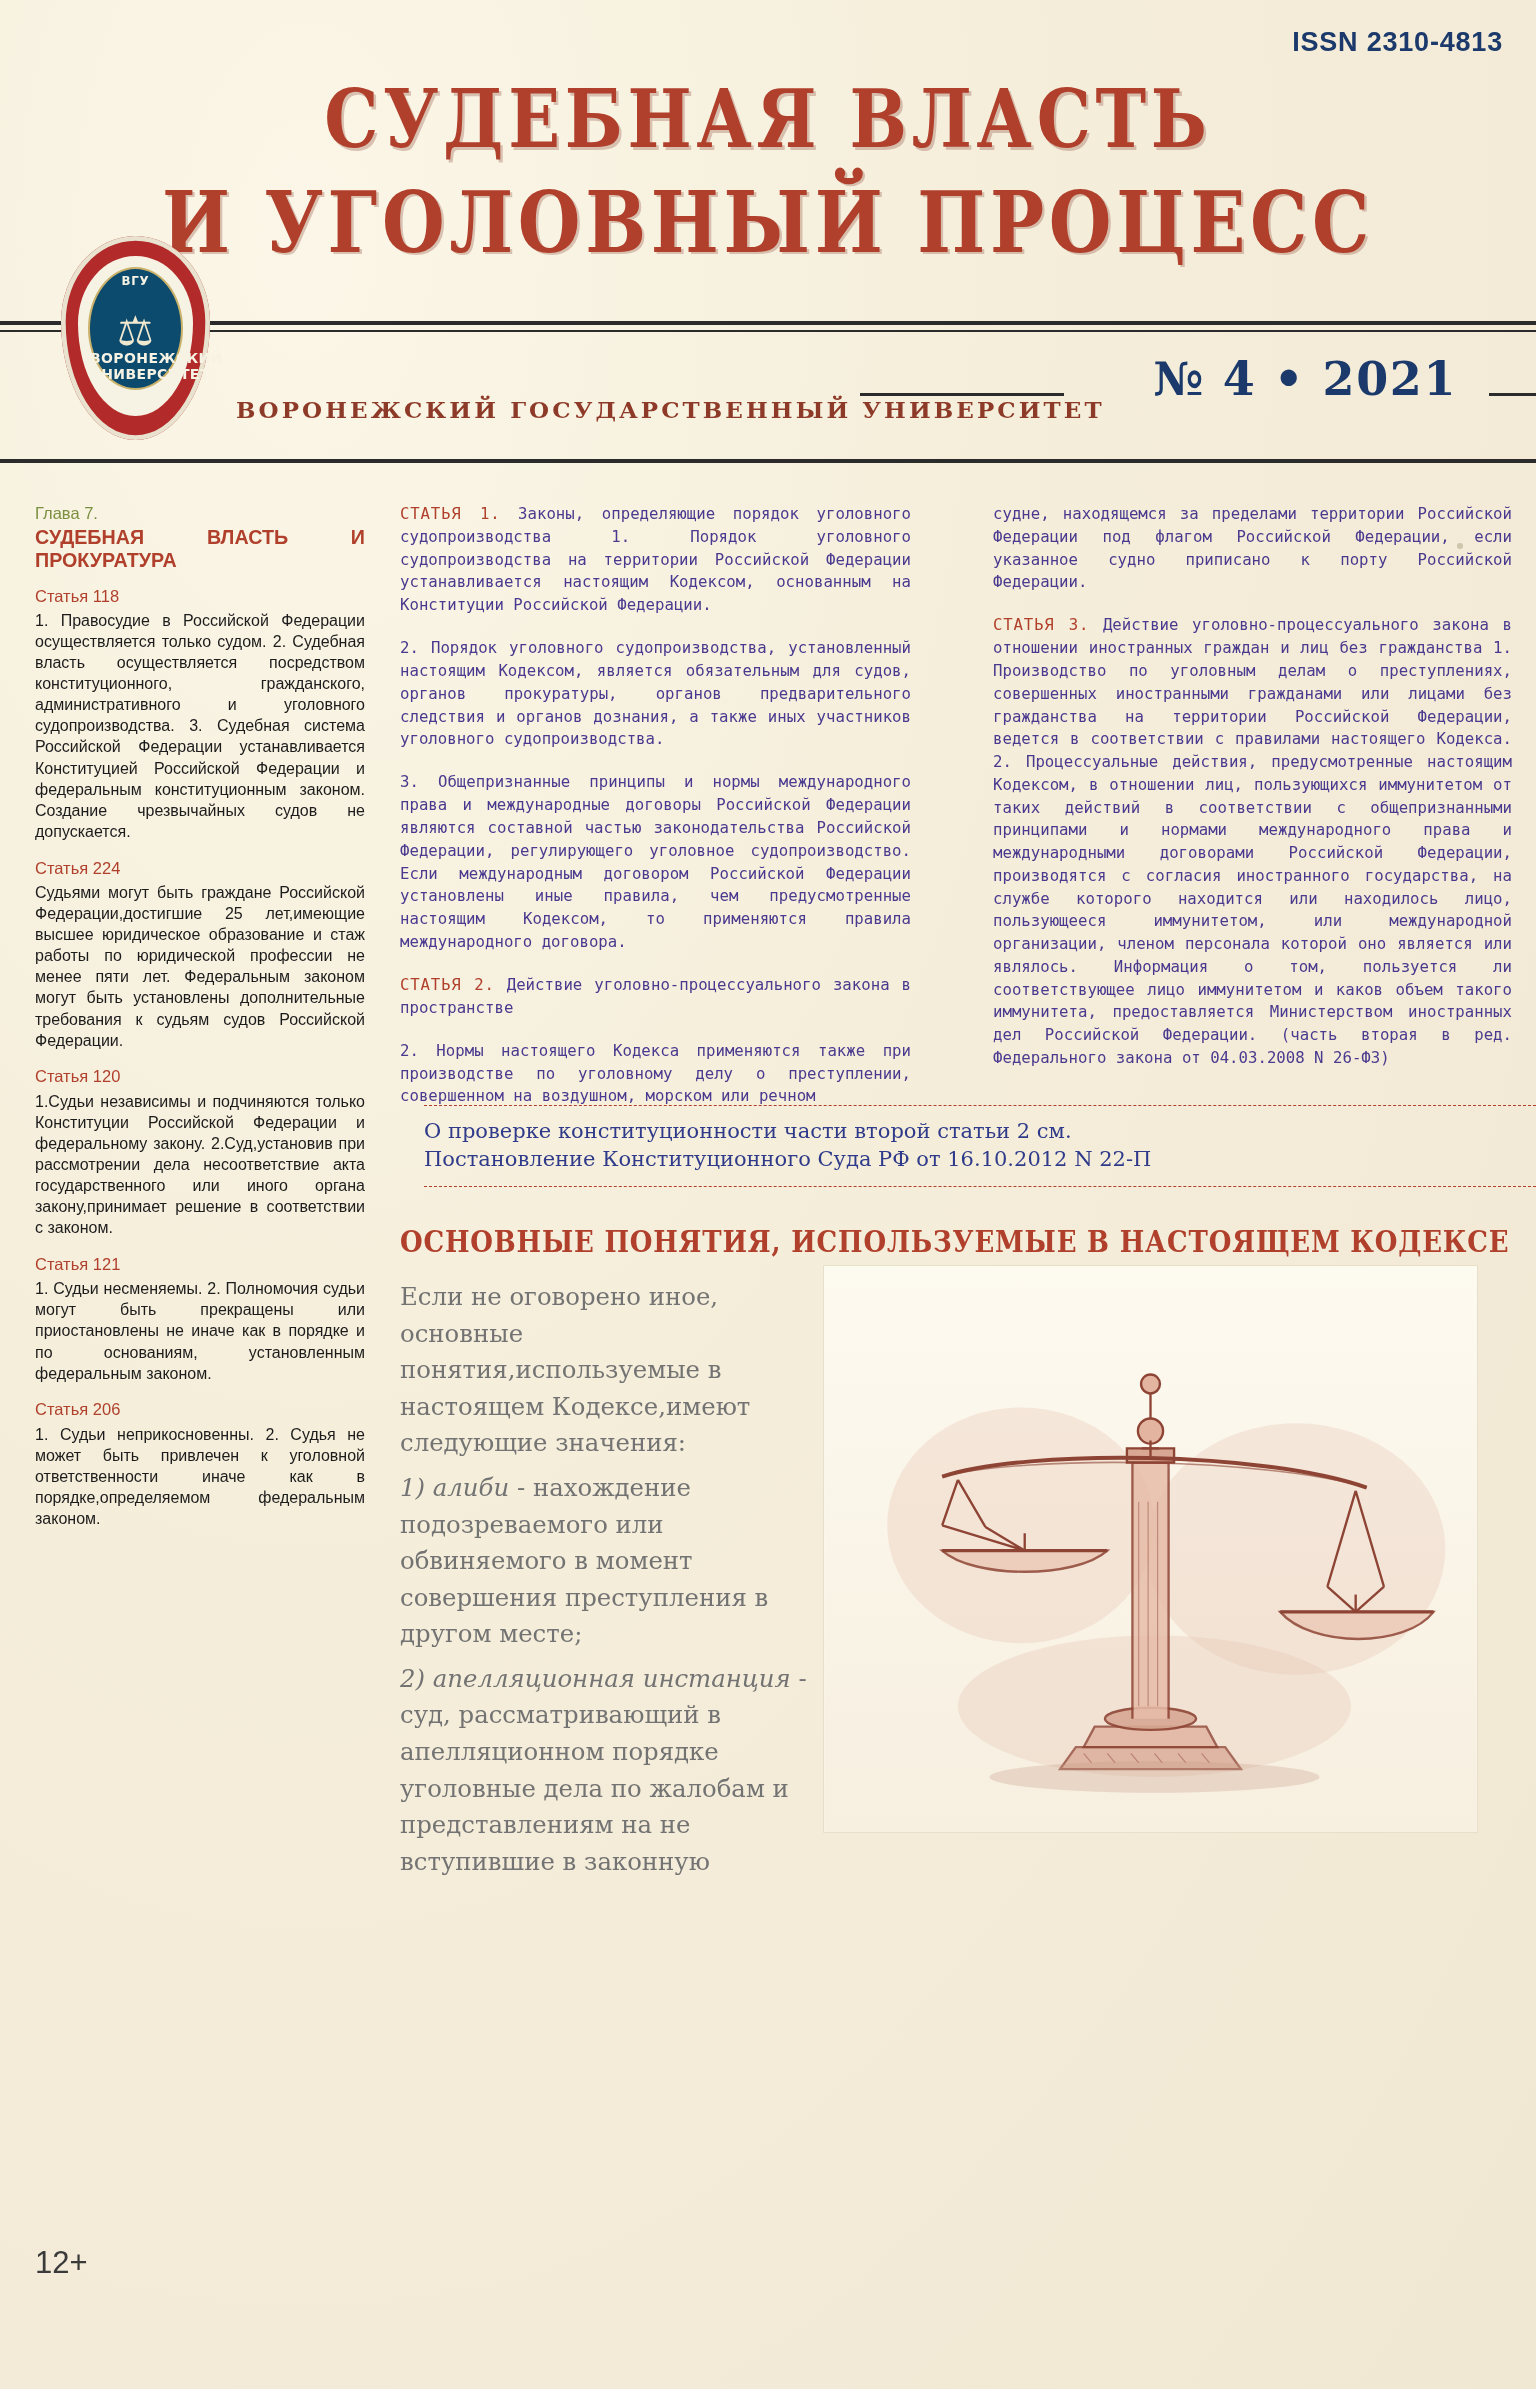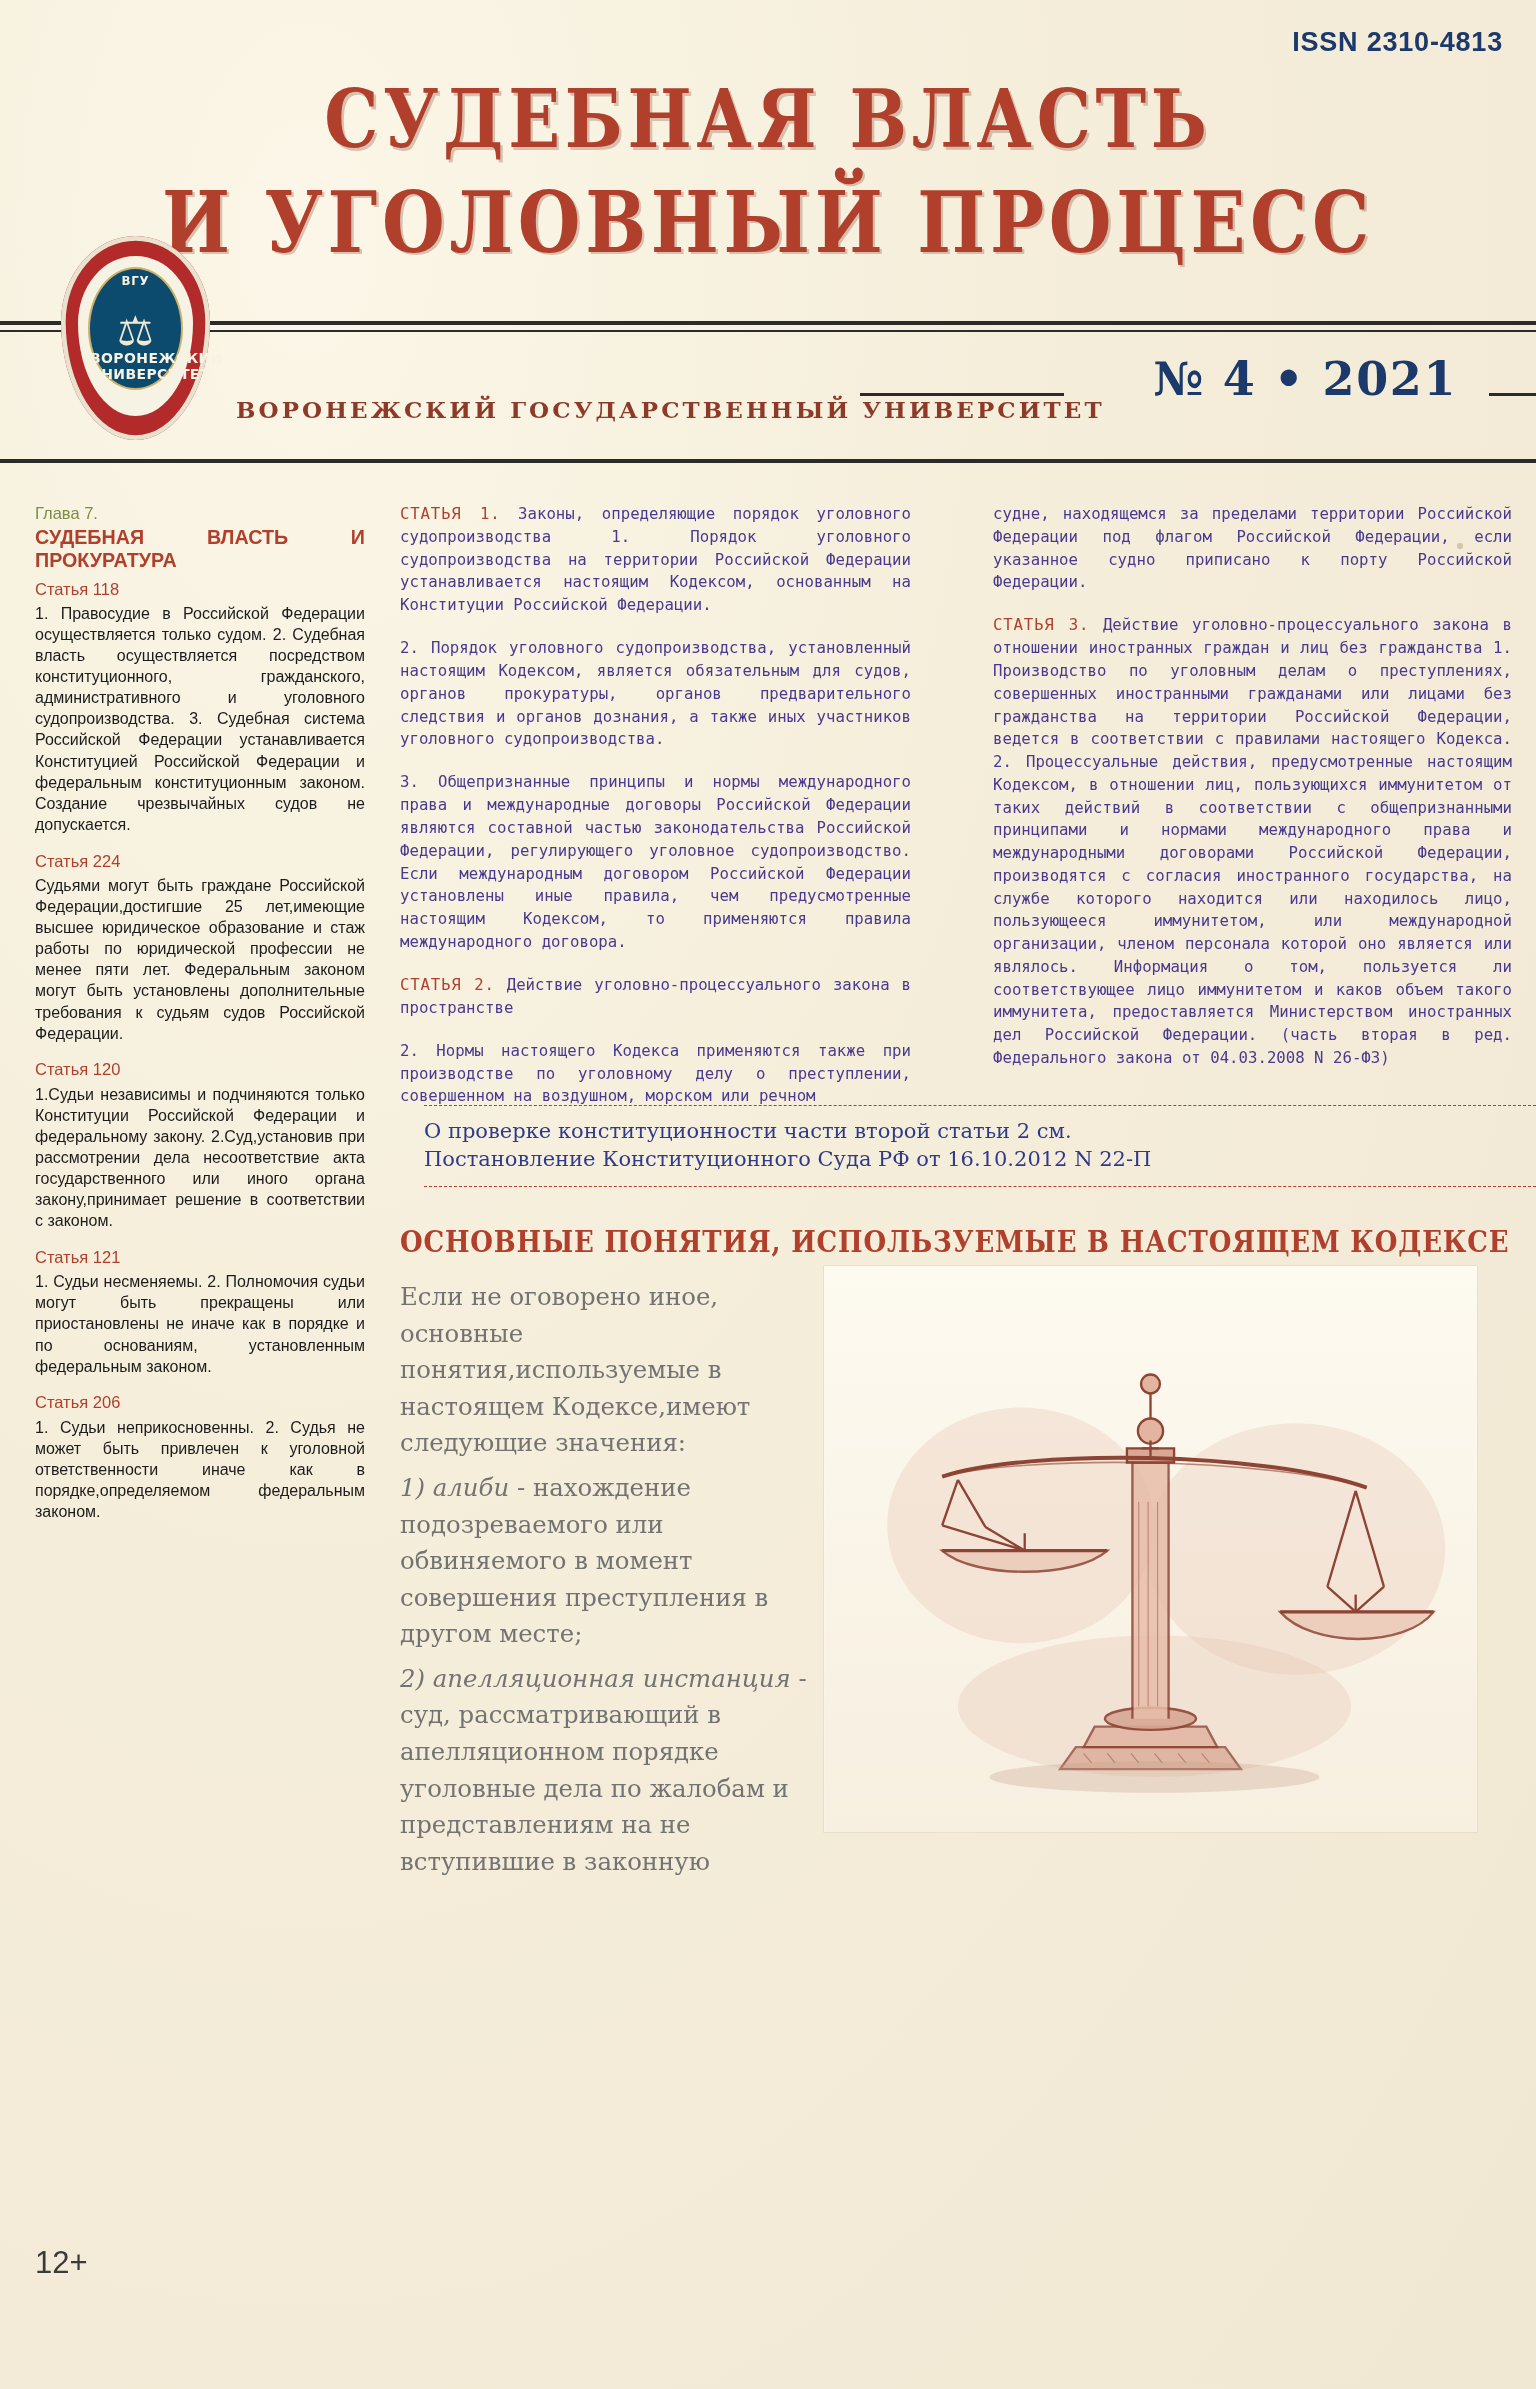--- a/index.html
+++ b/index.html
@@ -206,21 +206,21 @@
   .chapter-label {
     color: #7b8f3e;
     font-size: 16.5px;
     margin-bottom: 1.6px;
   }
   .chapter-title {
     color: #b0402c;
     font-size: 19.7px;
     font-weight: 700;
     line-height: 1.15;
-    margin-bottom: 7px;
+    margin-bottom: 14px;
   }
   .art-head {
     color: #b0402c;
     font-size: 16.5px;
     margin: 15.7px 0 2.4px 0;
   }
   .art-head.first { margin-top: 0; }
   .col-left p { margin: 0 0 0 0; }
 
   

